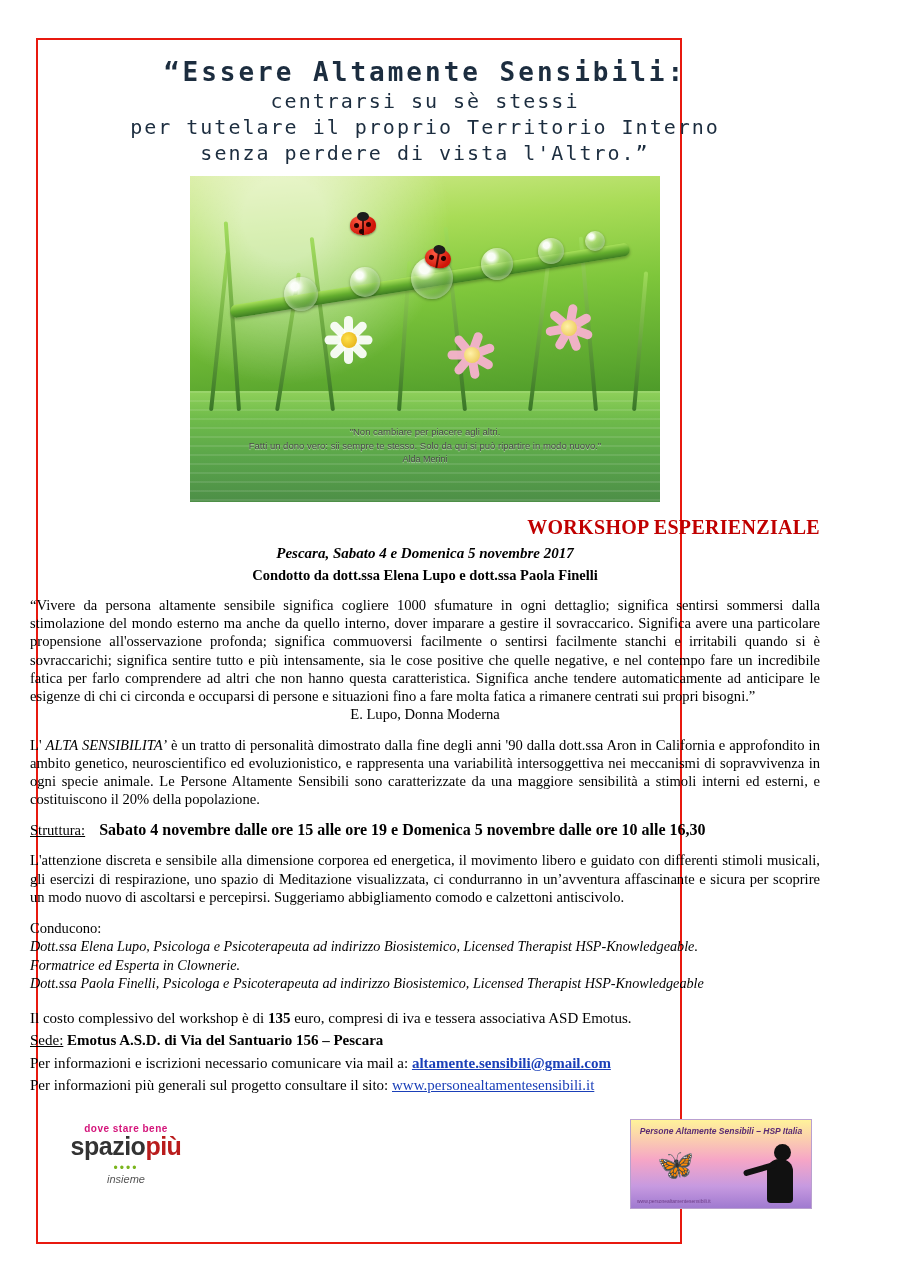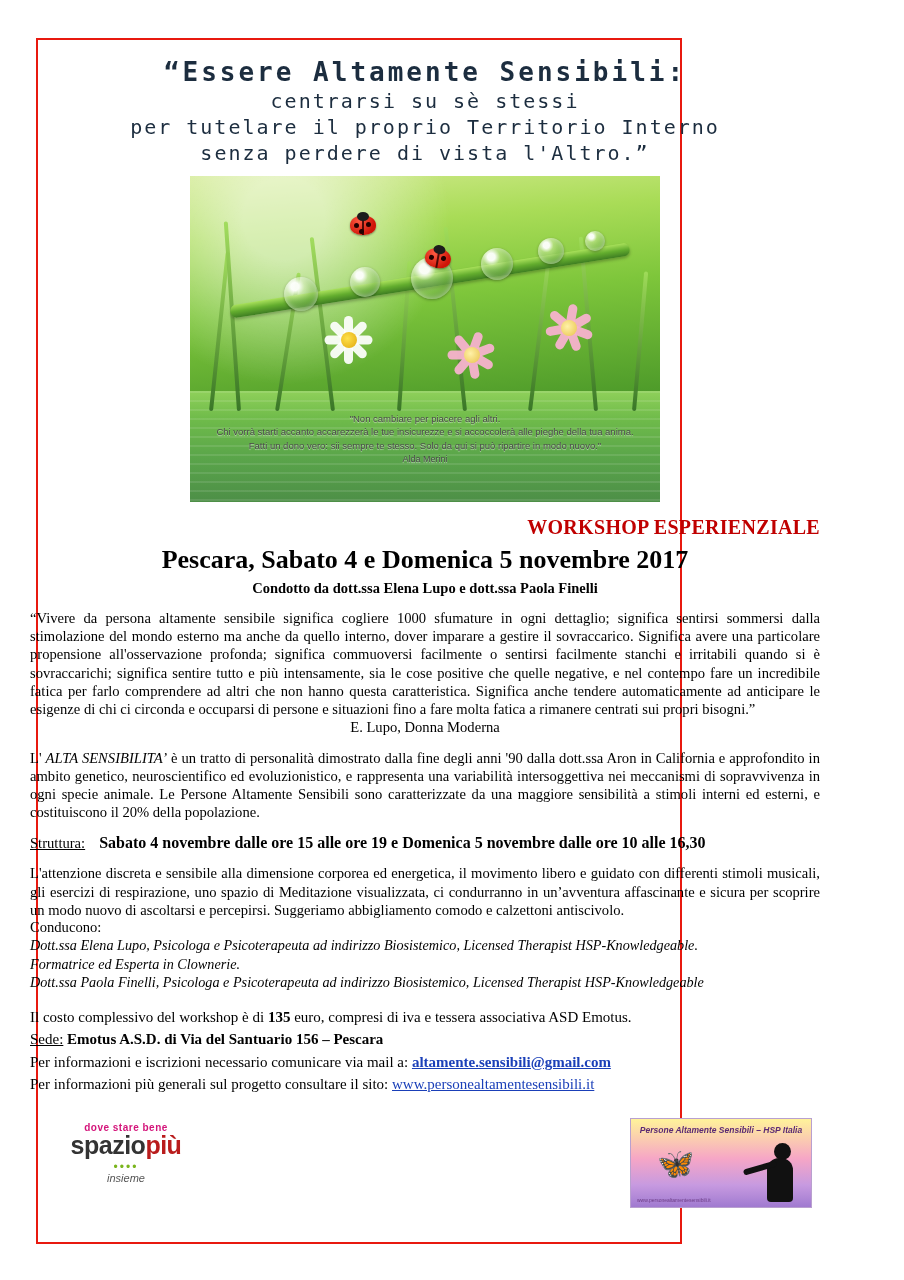--- a/index.html
+++ b/index.html
@@ -192,22 +192,23 @@
     text-align: right;
     color: #c00000;
     font-weight: bold;
     font-size: 20px;
     margin-top: 14px;
     letter-spacing: 0.3px;
   }
   .ws-date {
     text-align: center;
     font-weight: bold;
-    font-size: 26px;
+    font-size: 15px;
     margin-top: 6px;
+    font-style: italic;
   }
   .ws-by {
     text-align: center;
     font-weight: bold;
     font-size: 14.5px;
     margin-top: 5px;
   }
 
   
   p.body {
@@ -231,20 +232,21 @@
   .struttura-label {
     text-decoration: underline;
   }
   .struttura-value {
     font-weight: bold;
     font-size: 16px;
     margin-left: 14px;
   }
 
   .conducono-head {
+    margin-top: 14px;
     font-size: 14.6px;
   }
   .conducono-line {
     font-style: italic;
     font-size: 14.2px;
     line-height: 1.3;
   }
 
   .cost-block {
     margin-top: 14px;
@@ -440,21 +442,20 @@
         <div class="lb-dot" style="left:16px; top:7px;"></div>
         <div class="lb-dot" style="left:9px; top:14px;"></div>
       </div>
       <div class="ladybug" style="left:50%; top:22%; transform:rotate(10deg);">
         <div class="lb-dot" style="left:4px; top:8px;"></div>
         <div class="lb-dot" style="left:16px; top:7px;"></div>
       </div>
 
       <div class="photo-caption">
         <div>"Non cambiare per piacere agli altri.</div>
-        <div>Chi vorrà starti accanto accarezzerà le tue insicurezze e si accoccolerà alle pieghe della tua anima.</div>
         <div>Fatti un dono vero: sii sempre te stesso. Solo da qui si può ripartire in modo nuovo."</div>
         <div class="author">Alda Merini</div>
       </div>
     </div>
 
     <div class="ws-head">WORKSHOP ESPERIENZIALE</div>
     <div class="ws-date">Pescara, Sabato 4 e Domenica 5 novembre 2017</div>
     <div class="ws-by">Condotto da dott.ssa Elena Lupo e dott.ssa Paola Finelli</div>
 
     <p class="body">

